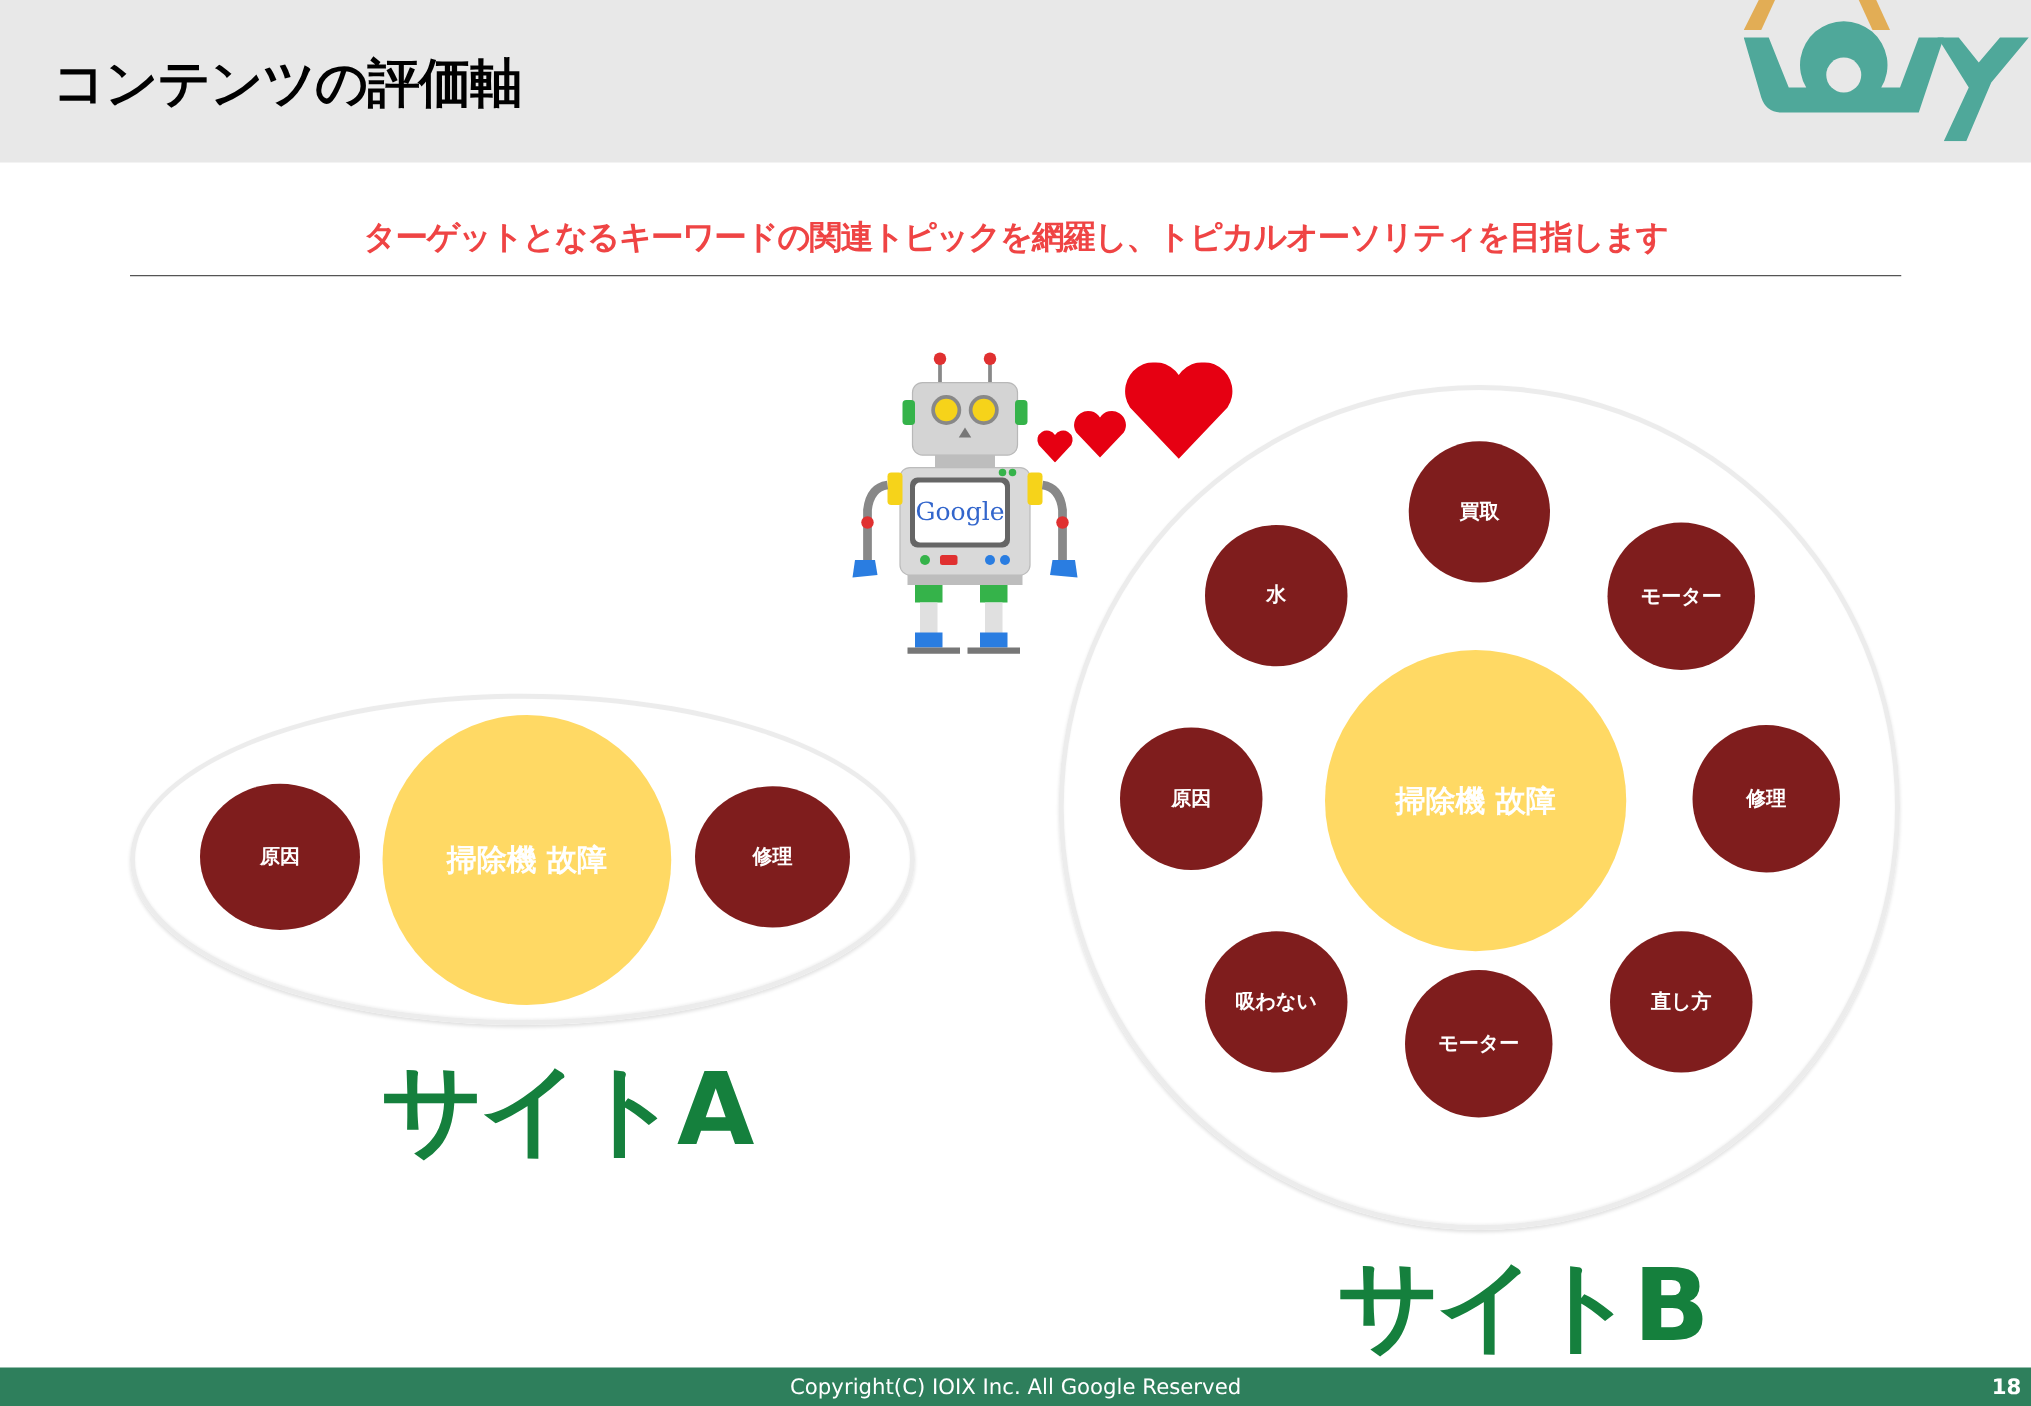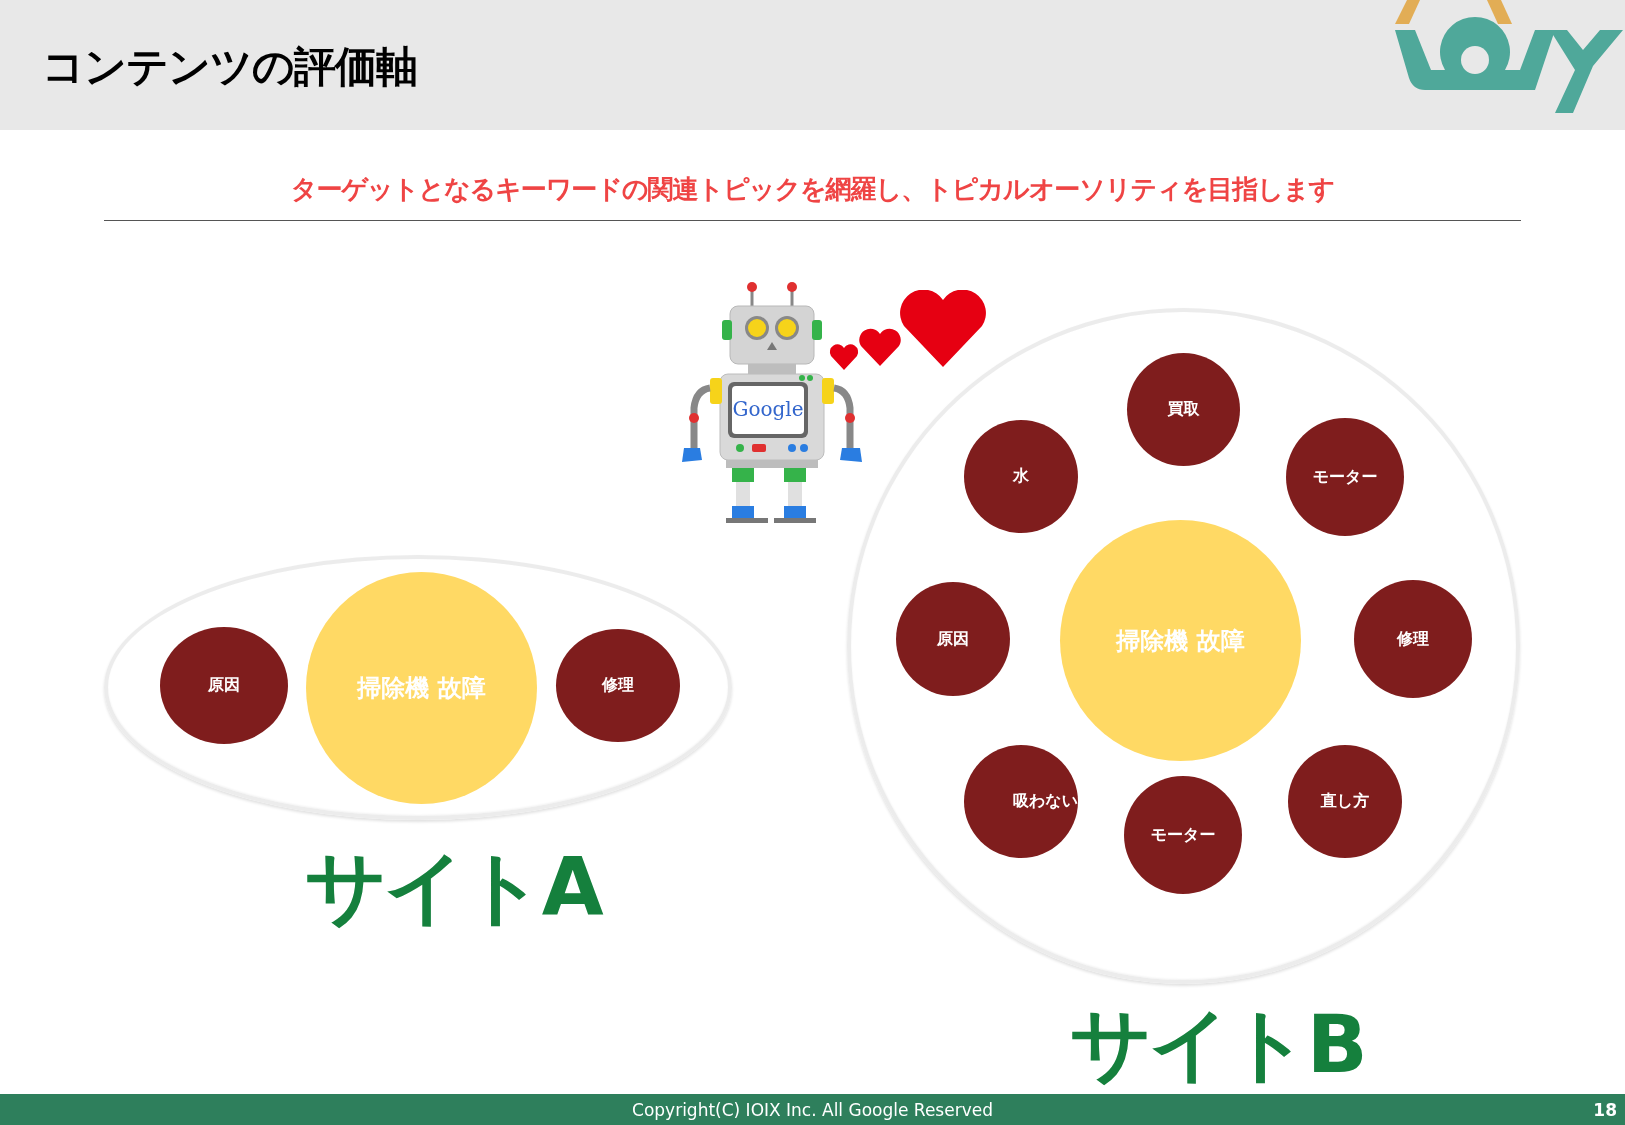--- a/index.html
+++ b/index.html
@@ -148,21 +148,21 @@
 </div>
 <div class="bubble gray" style="left:1354px; top:580px; width:118px; height:118px;">
   <span>修理</span>
 </div>
 <div class="bubble gray" style="left:1288px; top:745px; width:114px; height:113px;">
   <span>直し方</span>
 </div>
 <div class="bubble gray" style="left:1124px; top:776px; width:118px; height:118px;">
   <span>モーター</span>
 </div>
-<div class="bubble gray" style="left:964px; top:745px; width:114px; height:113px;justify-content:flex-end;">
+<div class="bubble gray" style="left:964px; top:745px; width:114px; height:113px;">
   <span>吸わない</span>
 </div>
 <div class="bubble gray" style="left:896px; top:582px; width:114px; height:114px;">
   <span>原因</span>
 </div>
 <div class="bubble gray" style="left:964px; top:420px; width:114px; height:113px;">
   <span>水</span>
 </div>
 <div class="site-label" style="left:1070px; top:1005px;">サイトB</div>
 

